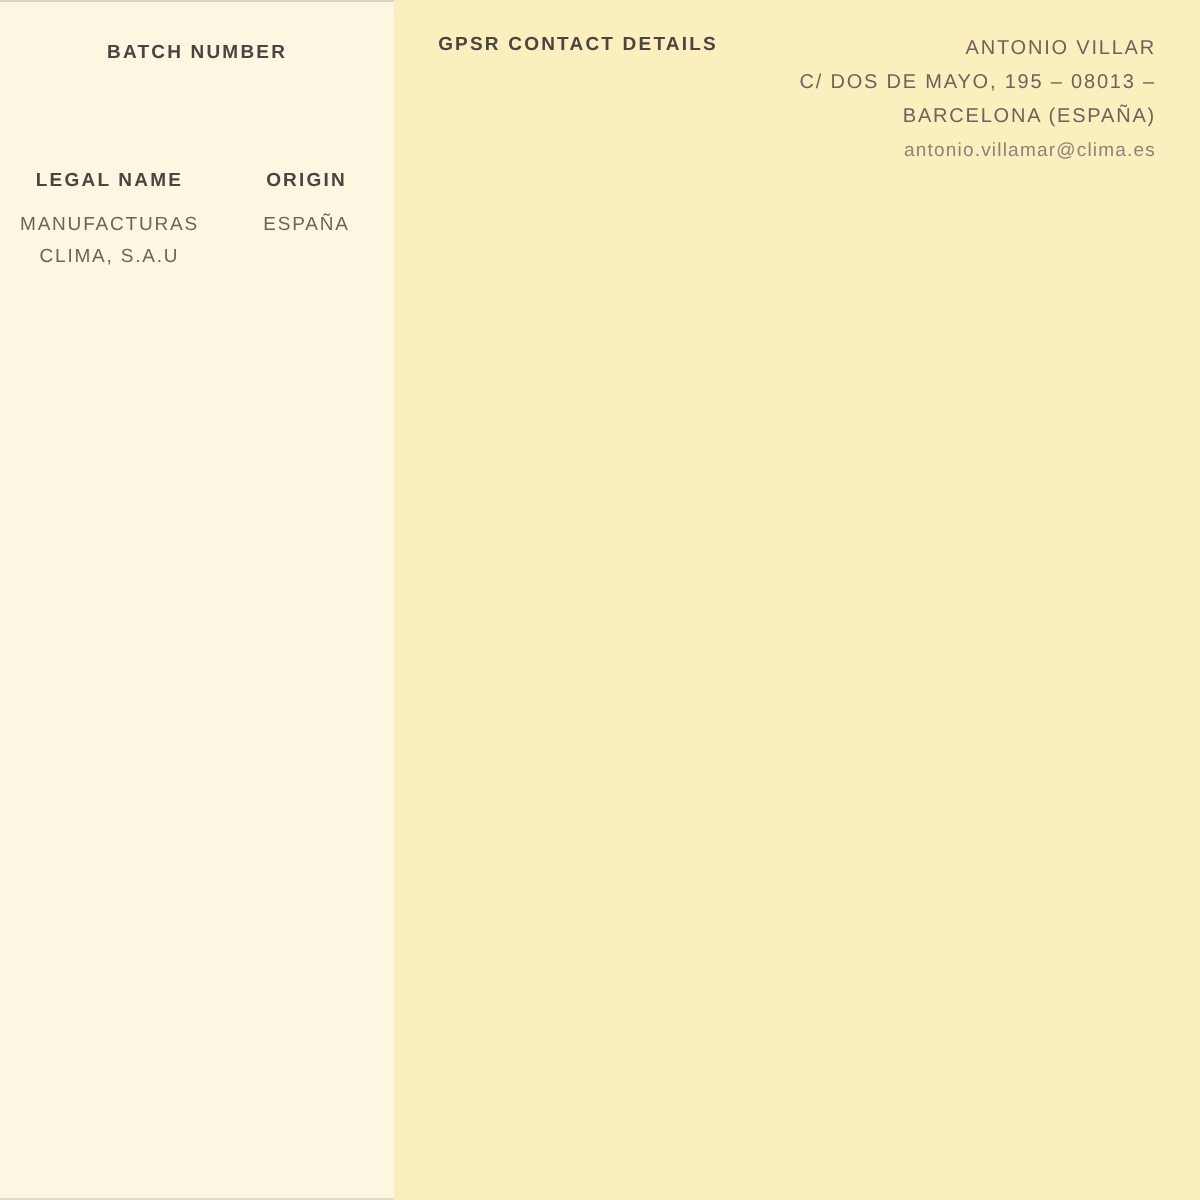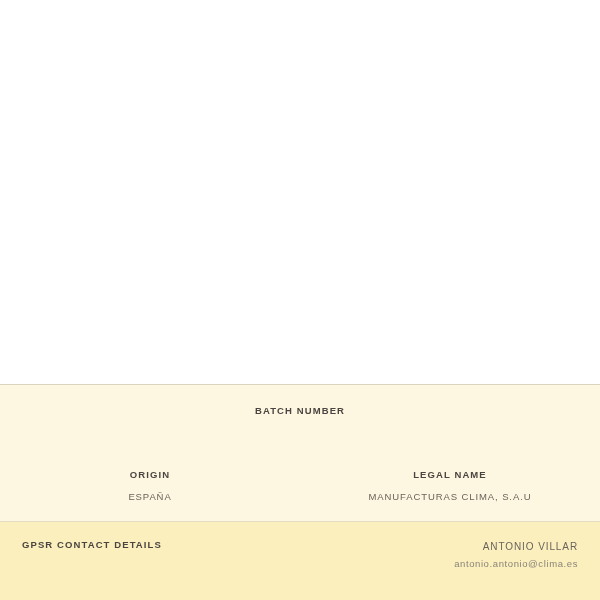--- a/index.html
+++ b/index.html
@@ -12,21 +12,21 @@
     background: #ffffff;
     font-family: "Liberation Sans", sans-serif;
     color: #4a4a4a;
     overflow: hidden;
   }
   .page {
     position: relative;
     width: 600px;
     height: 600px;
     display: flex;
-    flex-direction: column;
+    flex-direction: row;
   }
   
   .blank-area {
     flex: 1 1 auto;
     background: #ffffff;
   }
   
   .info-band {
     background: #fdf6e0;
     border-top: 1px solid #d9d4c0;
@@ -114,32 +114,33 @@
 
     <div class="info-row row-top">
       <div class="info-col">
         <div class="info-label">BATCH NUMBER</div>
         <div class="info-value"></div>
       </div>
     </div>
 
     <div class="info-row row-bottom">
       <div class="info-col">
+        <div class="info-label">LEGAL NAME</div>
+        <div class="info-value">MANUFACTURAS CLIMA, S.A.U</div>
+      </div>
+      <div class="info-col">
         <div class="info-label">ORIGIN</div>
         <div class="info-value">ESPAÑA</div>
-      </div>
-      <div class="info-col">
-        <div class="info-label">LEGAL NAME</div>
-        <div class="info-value">MANUFACTURAS CLIMA, S.A.U</div>
       </div>
     </div>
 
   </div>
 
   <div class="gpsr-band">
     <div class="gpsr-title">GPSR CONTACT DETAILS</div>
     <div class="gpsr-details">
       <div class="gpsr-line">ANTONIO VILLAR</div>
-      <div class="gpsr-email">antonio.antonio@clima.es</div>
+      <div class="gpsr-line">C/ DOS DE MAYO, 195 – 08013 – BARCELONA (ESPAÑA)</div>
+      <div class="gpsr-email">antonio.villamar@clima.es</div>
     </div>
   </div>
 
 </div>
 
 </body></html>

